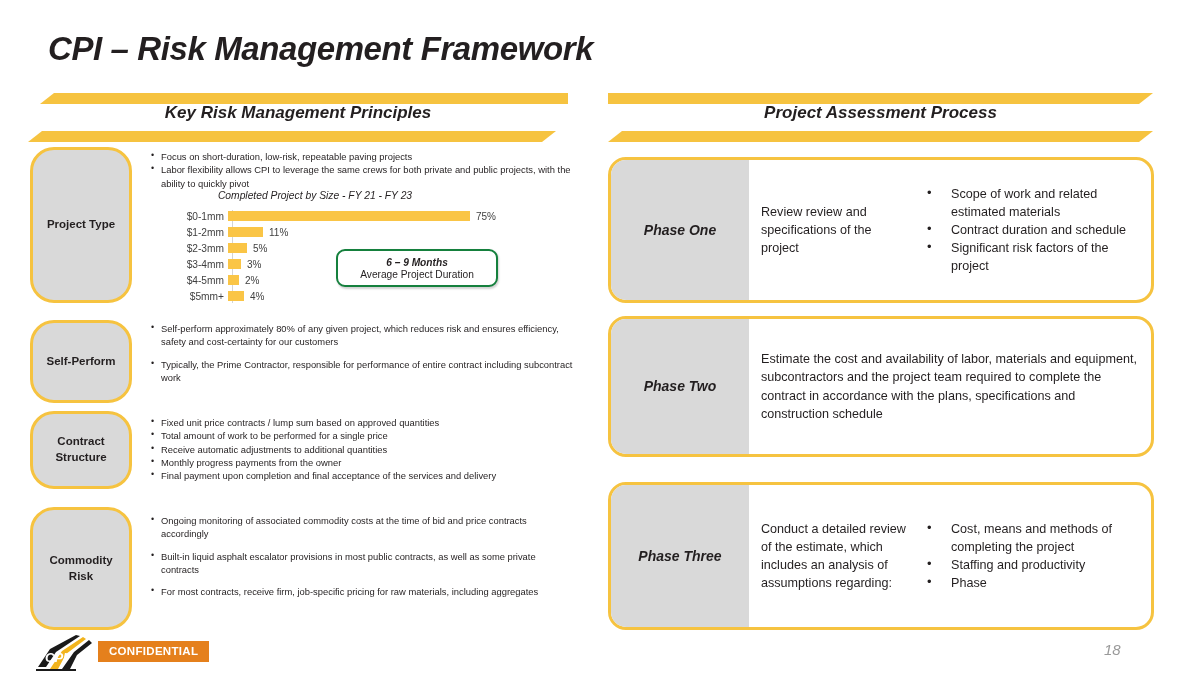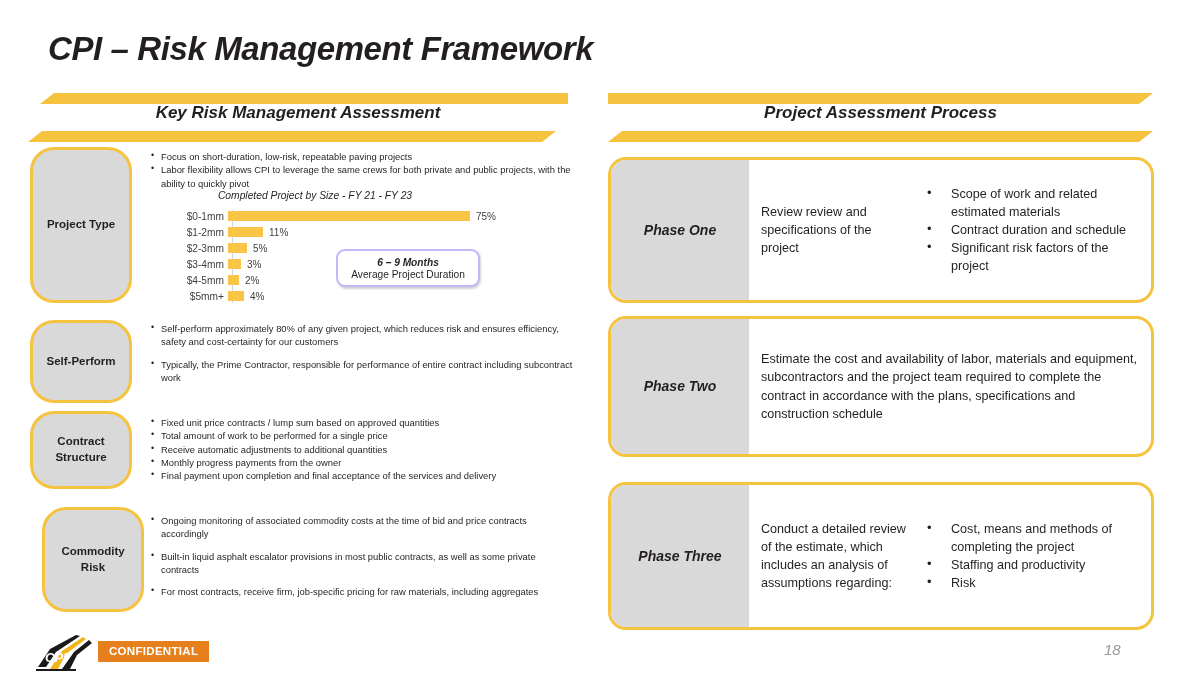--- a/index.html
+++ b/index.html
@@ -52,21 +52,21 @@
     border-radius: 24px;
     display:flex; align-items:center; justify-content:center;
     text-align:center;
     font-size: 11.5px; font-weight: 700; color:#231f20;
     line-height: 1.35;
     padding: 4px;
   }
   #chip-0 { left: 30px; top: 147px; width: 102px; height: 156px; }
   #chip-1 { left: 30px; top: 320px; width: 102px; height: 83px; }
   #chip-2 { left: 30px; top: 411px; width: 102px; height: 78px; }
-  #chip-3 { left: 42px; top: 507px; width: 102px; height: 105px; }
+  #chip-3 { left: 30px; top: 507px; width: 102px; height: 123px; }
 
   
   .bullets { position: absolute; }
   .bullets ul { list-style: none; }
   .bullets li {
     position: relative;
     padding-left: 11px;
     font-size: 9.4px;
     line-height: 1.42;
     color:#231f20;
@@ -109,22 +109,22 @@
   #row-0 { top: 0px; }
   #row-1 { top: 16px; }
   #row-2 { top: 32px; }
   #row-3 { top: 48px; }
   #row-4 { top: 64px; }
   #row-5 { top: 80px; }
 
   
   #callout {
     position:absolute; left: 336px; top: 249px;
-    width: 144px; height: 38px;
-    background:#fff; border: 2px solid #c4b5fd; border-radius: 9px;
+    width: 162px; height: 38px;
+    background:#fff; border: 2px solid #15803d; border-radius: 9px;
     display:flex; flex-direction:column; align-items:center; justify-content:center;
     box-shadow: 1px 1.5px 2px rgba(0,0,0,0.18);
   }
   #callout .c-top  { font-size: 10.2px; font-weight:700; font-style: italic; color:#231f20; }
   #callout .c-bot  { font-size: 10.2px; color:#231f20; margin-top: 1px; }
 
   
   .phase {
     position:absolute;
     border: 3px solid #F6C340;
@@ -180,21 +180,21 @@
 </style>
 </head>
 <body>
 
 <div class="slide">
 
   <div class="slide-title">CPI – Risk Management Framework</div>
 
   <div class="hdr" id="hdr-left">
     <div class="bar top"></div>
-    <div class="hdr-label">Key Risk Management Assessment</div>
+    <div class="hdr-label">Key Risk Management Principles</div>
     <div class="bar bot"></div>
   </div>
 
   <div class="hdr" id="hdr-right">
     <div class="bar top"></div>
     <div class="hdr-label">Project Assessment Process</div>
     <div class="bar bot"></div>
   </div>
 
   <div class="chip" id="chip-0">
@@ -321,21 +321,21 @@
     </div>
   </div>
 
   <div class="phase" id="phase-2">
     <div class="ph-left">Phase Three</div>
     <div class="ph-body">
       <div class="ph-desc">Conduct a detailed review of the estimate, which includes an analysis of assumptions regarding:</div>
       <ul class="ph-bullets">
         <li>Cost, means and methods of completing the project</li>
         <li>Staffing and productivity</li>
-        <li>Risk</li>
+        <li>Phase</li>
       </ul>
     </div>
   </div>
 
   <svg id="logo" viewBox="0 0 58 38">
     <path d="M2 34 L14 16 L40 2 L44 3 L20 19 L10 34 Z" fill="#1a1a1a"></path>
     <path d="M14 36 L26 18 L47 4 L50 6 L30 21 L22 36 Z" fill="#F2B41C"></path>
     <path d="M26 36 L38 19 L53 7 L56 10 L41 22 L34 36 Z" fill="#1a1a1a"></path>
     <path d="M0 36 L40 36 L40 38 L0 38 Z" fill="#1a1a1a"></path>
     <text x="9" y="29" font-family="'Liberation Sans',sans-serif" font-size="13" font-weight="700" font-style="italic" fill="#ffffff">CPI</text>

